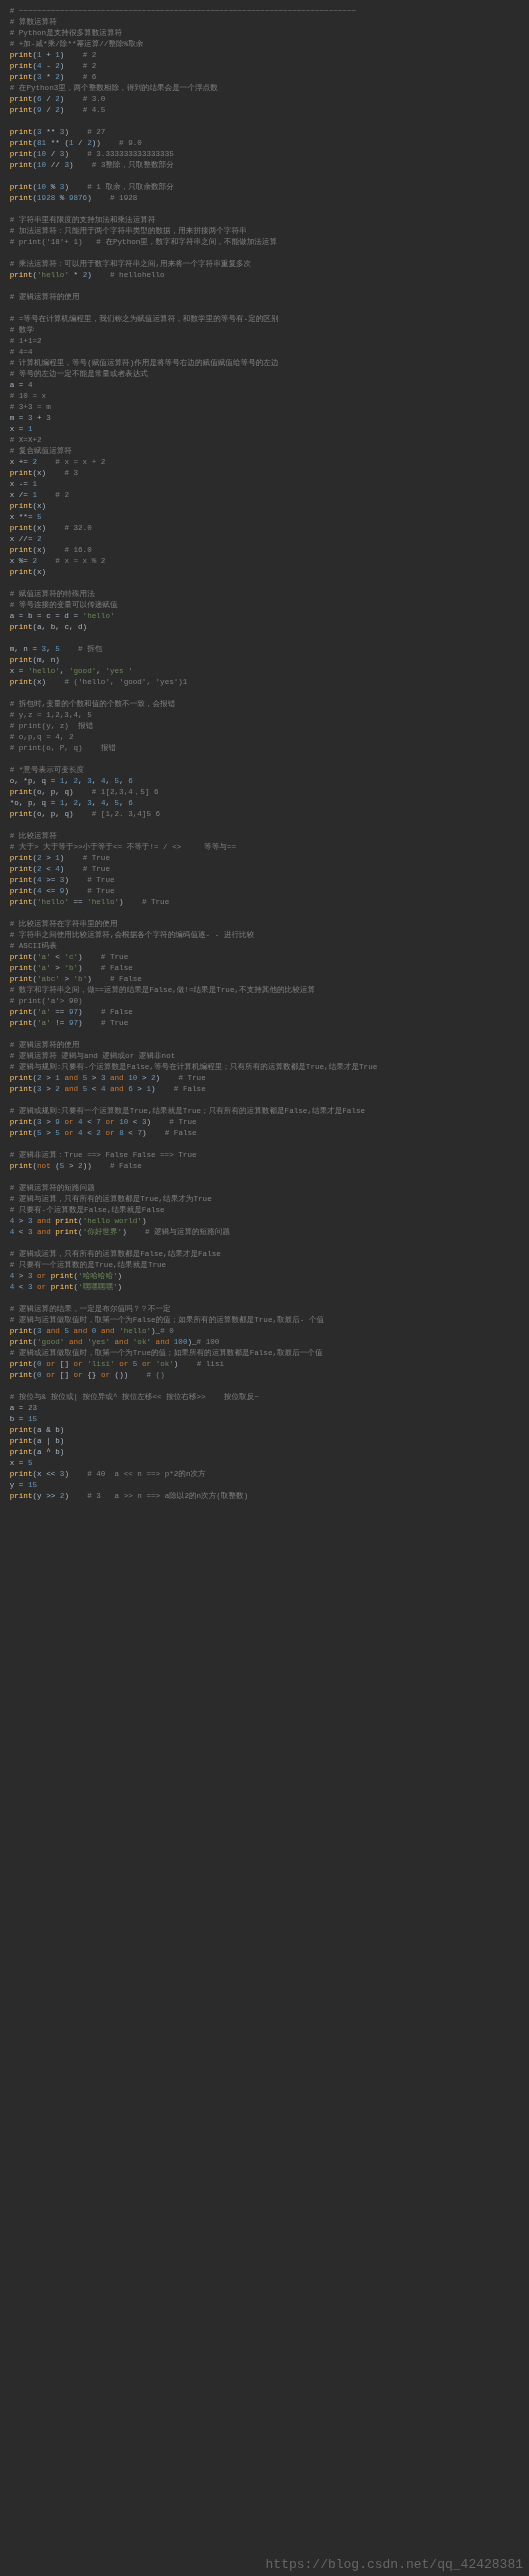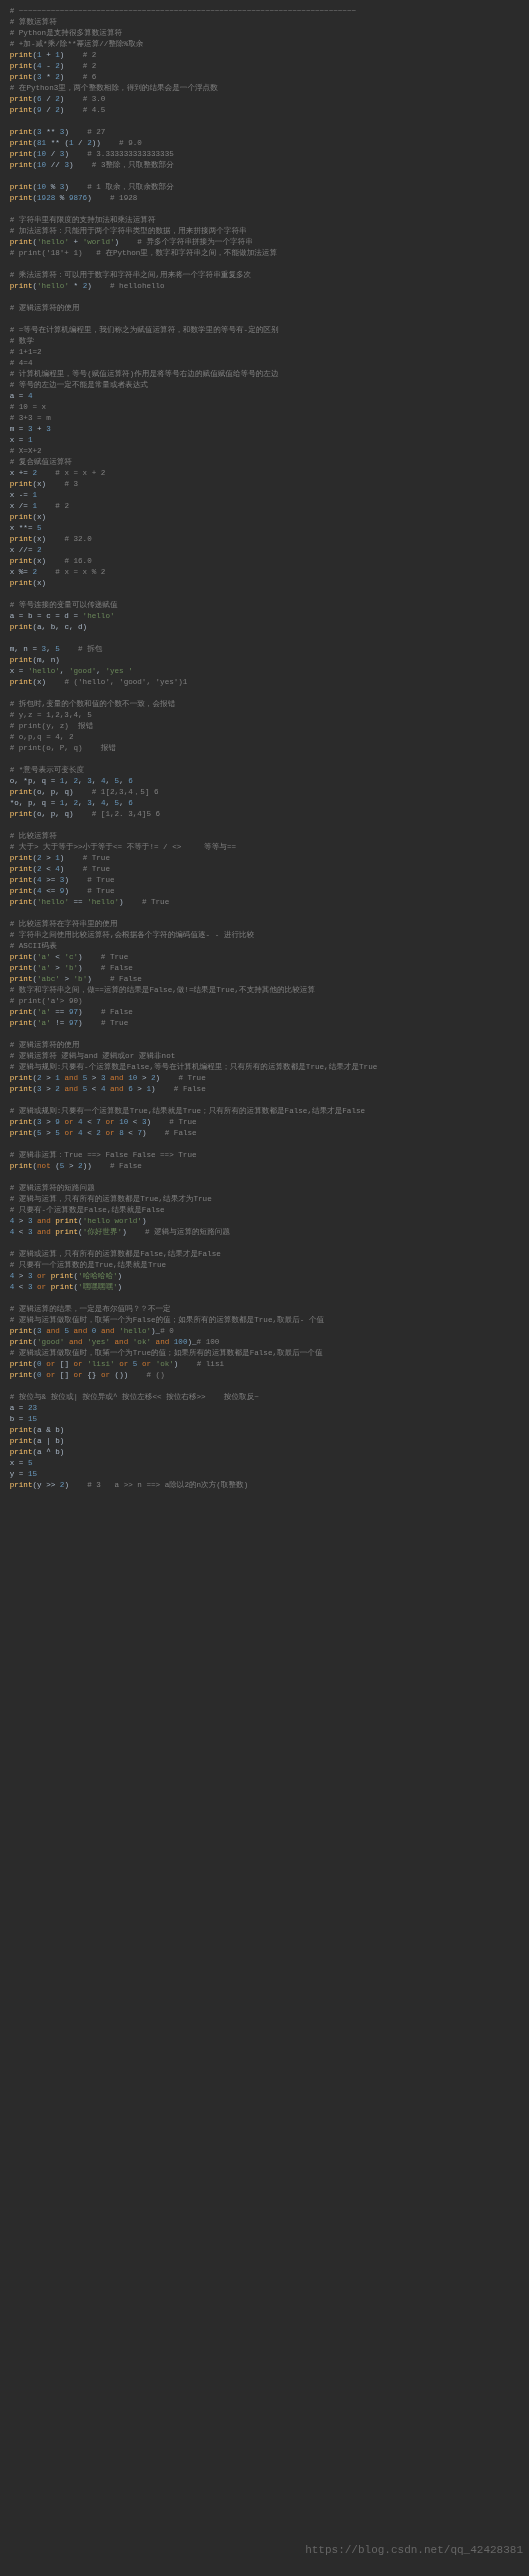--- a/index.html
+++ b/index.html
@@ -4,21 +4,21 @@
 <style>
 *{margin:0;padding:0;box-sizing:border-box}
 body{background:#2b2b2b;font-family:Consolas,"Courier New",monospace;font-size:7.6px;line-height:1.45;width:530px;min-height:2576px;position:relative}
 .code{padding:5.5px 9.7px 5.5px 9.7px}
 .line{white-space:pre;color:#a9b7c6}
 .cmt{color:#808080}
 .str{color:#6a8759}
 .num{color:#6897bb}
 .kw{color:#cc7832}
 .fn{color:#ffc66d}
-.watermark{position:absolute;bottom:17px;right:7px;color:#666;font-size:11px}
+.watermark{position:absolute;bottom:1px;right:7px;color:#666;font-size:13px}
 </style>
 </head>
 <body>
 
 <div class="code" id="code">
     <div class="line"><span class="cmt"># ~~~~~~~~~~~~~~~~~~~~~~~~~~~~~~~~~~~~~~~~~~~~~~~~~~~~~~~~~~~~~~~~~~~~~~~~~~</span></div>
     <div class="line"><span class="cmt"># 算数运算符</span></div>
     <div class="line"><span class="cmt"># Python是支持很多算数运算符</span></div>
     <div class="line"><span class="cmt"># +加-减*乘/除**幂运算//整除%取余</span></div>
     <div class="line"><span class="fn">print</span>(<span class="num">1</span> + <span class="num">1</span>)    <span class="cmt"># 2</span></div>
@@ -31,21 +31,20 @@
     <div class="line"><span class="fn">print</span>(<span class="num">3</span> ** <span class="num">3</span>)    <span class="cmt"># 27</span></div>
     <div class="line"><span class="fn">print</span>(<span class="num">81</span> ** (<span class="num">1</span> / <span class="num">2</span>))    <span class="cmt"># 9.0</span></div>
     <div class="line"><span class="fn">print</span>(<span class="num">10</span> / <span class="num">3</span>)    <span class="cmt"># 3.333333333333335</span></div>
     <div class="line"><span class="fn">print</span>(<span class="num">10</span> // <span class="num">3</span>)    <span class="cmt"># 3整除，只取整数部分</span></div>
     <div class="line">&nbsp;</div>
     <div class="line"><span class="fn">print</span>(<span class="num">10</span> % <span class="num">3</span>)    <span class="cmt"># 1 取余，只取余数部分</span></div>
     <div class="line"><span class="fn">print</span>(<span class="num">1928</span> % <span class="num">9876</span>)    <span class="cmt"># 1928</span></div>
     <div class="line">&nbsp;</div>
     <div class="line"><span class="cmt"># 字符串里有限度的支持加法和乘法运算符</span></div>
     <div class="line"><span class="cmt"># 加法运算符：只能用于两个字符串类型的数据，用来拼接两个字符串</span></div>
-    <div class="line"><span class="fn">print</span>(<span class="str">'hello'</span> + <span class="str">'world'</span>)    <span class="cmt"># 异多个字符串拼接为一个字符串</span></div>
     <div class="line"><span class="cmt"># print('18'+ 1)   # 在Python里，数字和字符串之间，不能做加法运算</span></div>
     <div class="line">&nbsp;</div>
     <div class="line"><span class="cmt"># 乘法运算符：可以用于数字和字符串之间,用来将一个字符串重复多次</span></div>
     <div class="line"><span class="fn">print</span>(<span class="str">'hello'</span> * <span class="num">2</span>)    <span class="cmt"># hellohello</span></div>
     <div class="line">&nbsp;</div>
     <div class="line"><span class="cmt"># 逻辑运算符的使用</span></div>
     <div class="line">&nbsp;</div>
     <div class="line"><span class="cmt"># =等号在计算机编程里，我们称之为赋值运算符，和数学里的等号有-定的区别</span></div>
     <div class="line"><span class="cmt"># 数学</span></div>
     <div class="line"><span class="cmt"># 1+1=2</span></div>
@@ -64,20 +63,21 @@
     <div class="line">x -= <span class="num">1</span></div>
     <div class="line">x /= <span class="num">1</span>    <span class="cmt"># 2</span></div>
     <div class="line"><span class="fn">print</span>(x)</div>
     <div class="line">x **= <span class="num">5</span></div>
     <div class="line"><span class="fn">print</span>(x)    <span class="cmt"># 32.0</span></div>
     <div class="line">x //= <span class="num">2</span></div>
     <div class="line"><span class="fn">print</span>(x)    <span class="cmt"># 16.0</span></div>
     <div class="line">x %= <span class="num">2</span>    <span class="cmt"># x = x % 2</span></div>
     <div class="line"><span class="fn">print</span>(x)</div>
     <div class="line">&nbsp;</div>
+    <div class="line"><span class="cmt"># 赋值运算符的特殊用法</span></div>
     <div class="line"><span class="cmt"># 等号连接的变量可以传递赋值</span></div>
     <div class="line">a = b = c = d = <span class="str">'hello'</span></div>
     <div class="line"><span class="fn">print</span>(a, b, c, d)</div>
     <div class="line">&nbsp;</div>
     <div class="line">m, n = <span class="num">3</span>, <span class="num">5</span>    <span class="cmt"># 拆包</span></div>
     <div class="line"><span class="fn">print</span>(m, n)</div>
     <div class="line">x = <span class="str">'hello'</span>, <span class="str">'good'</span>, <span class="str">'yes '</span></div>
     <div class="line"><span class="fn">print</span>(x)    <span class="cmt"># ('hello', 'good', 'yes')1</span></div>
     <div class="line">&nbsp;</div>
     <div class="line"><span class="cmt"># 拆包时,变量的个数和值的个数不一致，会报错</span></div>
@@ -143,17 +143,18 @@
     <div class="line"><span class="fn">print</span>(<span class="num">0</span> <span class="kw">or</span> [] <span class="kw">or</span> <span class="str">'lisi'</span> <span class="kw">or</span> <span class="num">5</span> <span class="kw">or</span> <span class="str">'ok'</span>)    <span class="cmt"># lisi</span></div>
     <div class="line"><span class="fn">print</span>(<span class="num">0</span> <span class="kw">or</span> [] <span class="kw">or</span> {} <span class="kw">or</span> ())    <span class="cmt"># ()</span></div>
     <div class="line">&nbsp;</div>
     <div class="line"><span class="cmt"># 按位与&amp; 按位或| 按位异或^ 按位左移&lt;&lt; 按位右移&gt;&gt;    按位取反~</span></div>
     <div class="line">a = <span class="num">23</span></div>
     <div class="line">b = <span class="num">15</span>    </div>
     <div class="line"><span class="fn">print</span>(a &amp; b)</div>
     <div class="line"><span class="fn">print</span>(a | b)</div>
     <div class="line"><span class="fn">print</span>(a ^ b)</div>
     <div class="line">x = <span class="num">5</span></div>
+    <div class="line"><span class="fn">print</span>(x &lt;&lt; <span class="num">3</span>)    <span class="cmt"># 40  a &lt;&lt; n ==&gt; p*2的n次方</span></div>
     <div class="line">y = <span class="num">15</span></div>
     <div class="line"><span class="fn">print</span>(y &gt;&gt; <span class="num">2</span>)    <span class="cmt"># 3   a &gt;&gt; n ==&gt; a除以2的n次方(取整数)</span></div>
   </div>
 <div class="watermark">https://blog.csdn.net/qq_42428381</div>
 
 
 </body></html>

